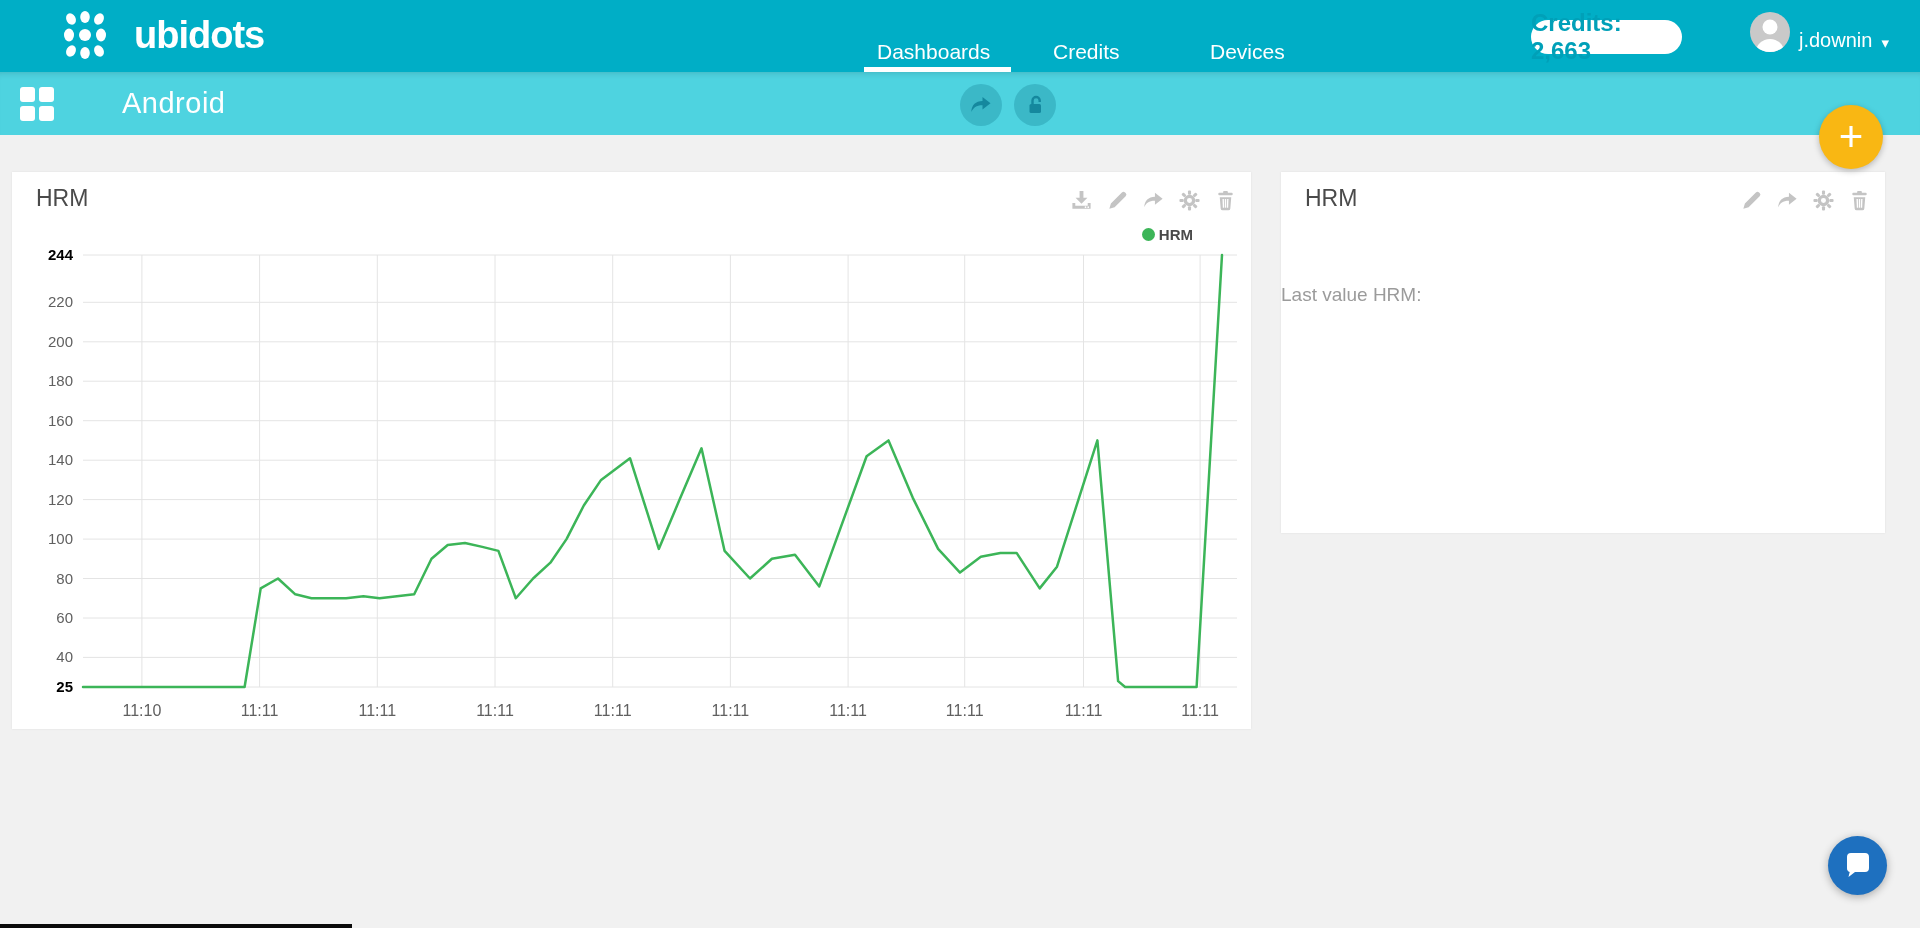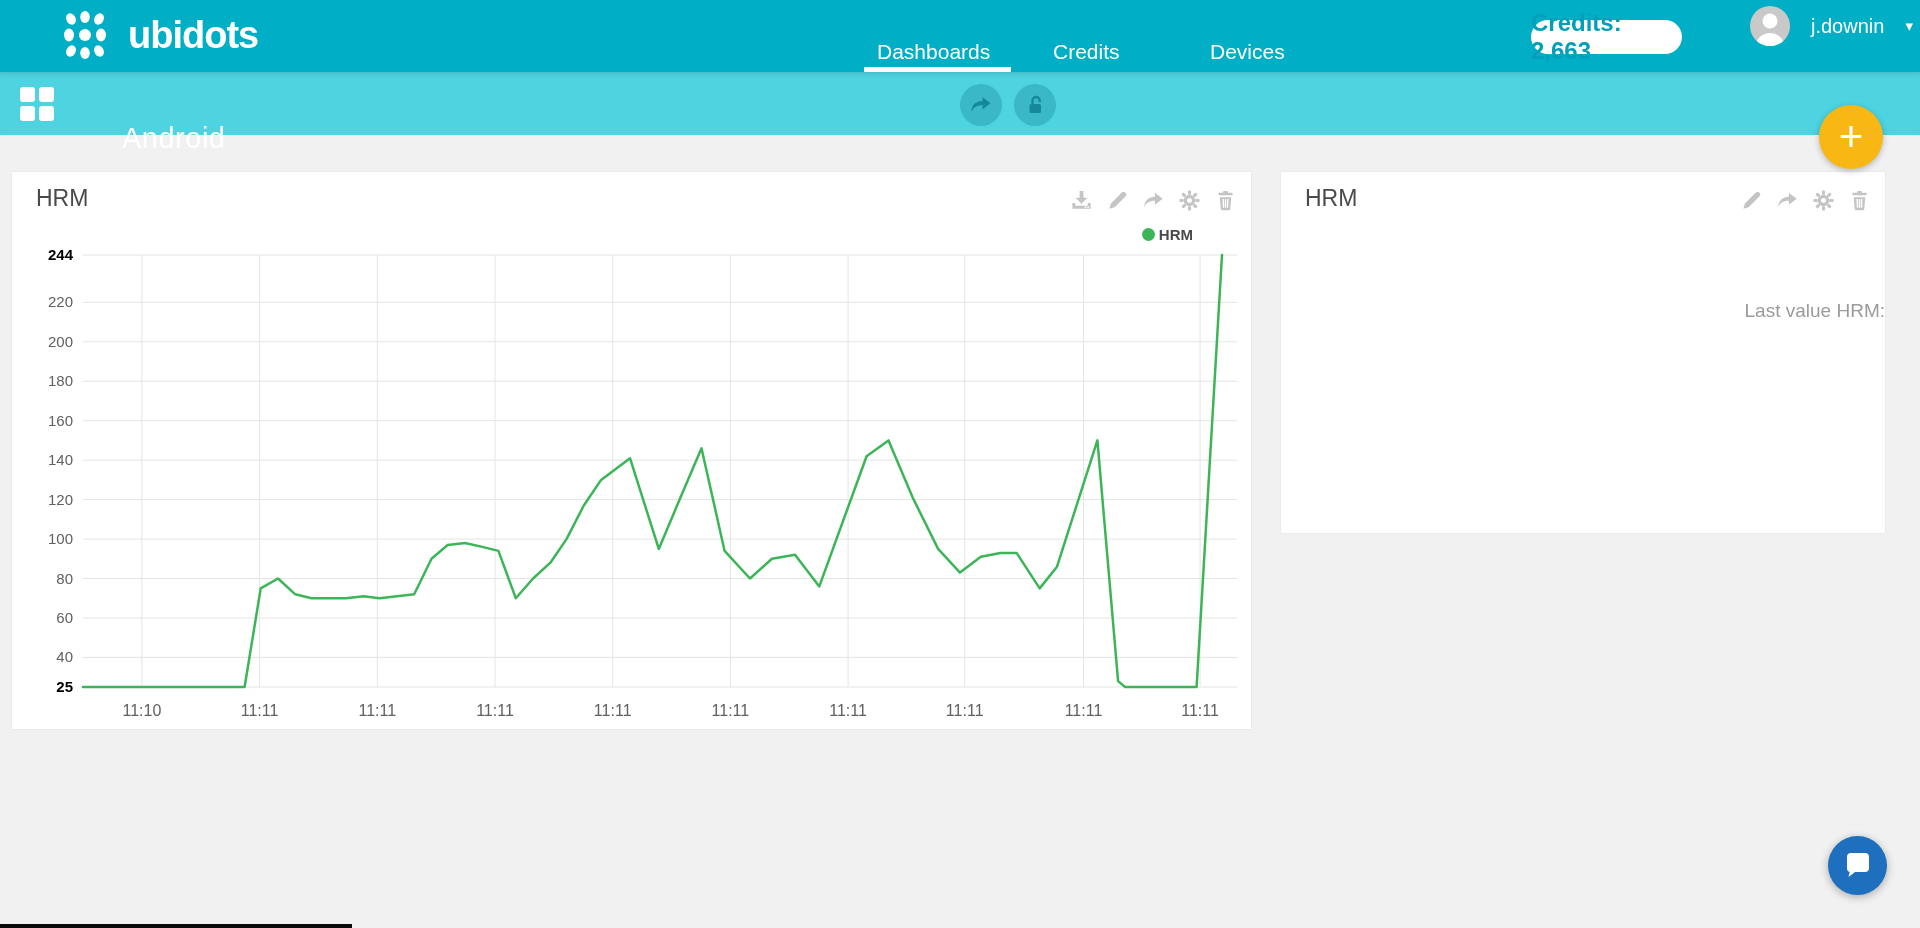--- a/index.html
+++ b/index.html
@@ -7,39 +7,39 @@
     --accent_orange:#f9b713; --green:#3cb558; --card_bg:#ffffff; --page_bg:#f1f1f1;
     --icon_gray:#c4c4c4; --text_dark:#4a4a4a; --axis_text:#606060; --caption_gray:#9b9b9b;
     --intercom_blue:#1e70bf; --credits_text:#00a0b8; --grid_line:#e4e4e4;
   }
   *{box-sizing:border-box;margin:0;padding:0;}
   html,body{width:1920px;height:928px;overflow:hidden;}
   body{font-family:"Liberation Sans",sans-serif;background:var(--page_bg);position:relative;}
 
   
   .navbar{position:absolute;left:0;top:0;width:1920px;height:72px;background:var(--teal);z-index:5;}
-  .brand{position:absolute;left:62px;top:9px;display:flex;align-items:center;gap:20px;}
+  .brand{position:absolute;left:62px;top:9px;display:flex;align-items:center;gap:26px;}
   .brand-text{color:#fff;font-size:38px;font-weight:bold;letter-spacing:-1px;line-height:52px;}
   .nav-tab{position:absolute;top:16px;height:72px;display:flex;align-items:center;color:#fff;font-size:21px;cursor:pointer;}
   .tab-underline{position:absolute;left:864px;bottom:0;width:147px;height:5px;background:#fff;}
   .credits-pill{position:absolute;left:1531px;top:20px;width:151px;height:34px;background:#fff;border-radius:17px;
     display:flex;align-items:center;justify-content:center;color:var(--credits_text);font-weight:bold;font-size:24px;cursor:pointer;}
-  .user-box{position:absolute;left:1750px;top:0;height:52px;display:flex;align-items:center;gap:21px;cursor:pointer;}
+  .user-box{position:absolute;left:1750px;top:0;height:52px;display:flex;align-items:flex-end;gap:9px;cursor:pointer;}
   .avatar{width:40px;height:40px;border-radius:50%;background:#c9c9c9;overflow:hidden;position:relative;flex:0 0 auto;}
   .username{color:#fff;font-size:20px;}
   .caret{color:#fff;font-size:15px;}
 
   
   .subheader{position:absolute;left:0;top:72px;width:1920px;height:63px;background:var(--teal_light);
     box-shadow:inset 0 6px 6px -5px rgba(0,0,0,0.15);z-index:4;}
   .grid-icon{position:absolute;left:20px;top:15px;width:34px;height:34px;display:grid;grid-template-columns:15px 15px;
     grid-template-rows:15px 15px;gap:4px;cursor:pointer;}
   .grid-icon span{background:#fff;border-radius:3px;}
   .dash-title{position:absolute;left:122px;top:0;height:63px;display:flex;align-items:center;color:#fff;
-    font-size:29px;font-weight:300;letter-spacing:0.5px;margin-top:35px;}
+    font-size:29px;font-weight:300;letter-spacing:0.5px;}
   .round-btn{position:absolute;top:12px;width:42px;height:42px;border-radius:50%;background:var(--teal_button);
     display:flex;align-items:center;justify-content:center;cursor:pointer;border:none;}
   .round-btn svg{display:block;}
 
   
   .fab{position:absolute;left:1819px;top:105px;width:64px;height:64px;border-radius:50%;background:var(--accent_orange);
     color:#fff;font-size:42px;font-weight:300;display:flex;align-items:center;justify-content:center;z-index:6;
     box-shadow:0 2px 6px rgba(0,0,0,0.25);cursor:pointer;border:none;line-height:1;}
 
   
@@ -57,21 +57,21 @@
   .chart-svg{position:absolute;left:0;top:0;width:1239px;height:557px;}
   .chart-svg .grid{stroke:var(--grid_line);stroke-width:1;}
   .chart-svg .ylab{font-family:"Liberation Sans",sans-serif;font-size:15px;fill:var(--axis_text);}
   .chart-svg .ylab.bold{font-weight:bold;fill:#000;}
   .chart-svg .xlab{font-family:"Liberation Sans",sans-serif;font-size:16px;fill:var(--axis_text);}
   .legend{position:absolute;top:54px;right:58px;display:flex;align-items:center;gap:4px;cursor:pointer;}
   .legend-dot{width:13px;height:13px;border-radius:50%;background:var(--green);}
   .legend-label{font-size:15px;color:var(--text_dark);font-weight:bold;}
 
   
-  .value-block{position:absolute;left:0;top:128px;width:100%;text-align:right;padding-left:9px;}
+  .value-block{position:absolute;left:0;top:112px;width:100%;text-align:left;}
   .value-caption{font-size:19px;color:var(--caption_gray);margin-bottom:10px;}
   .value-big{font-size:66px;font-weight:bold;color:var(--green);line-height:1;}
 
   
   .intercom{position:absolute;left:1828px;top:836px;width:59px;height:59px;border-radius:50%;background:var(--intercom_blue);
     display:flex;align-items:center;justify-content:center;box-shadow:0 2px 8px rgba(0,0,0,0.3);cursor:pointer;border:none;z-index:6;}
 
   .window-edge{position:absolute;left:0;top:924px;width:352px;height:4px;background:#0b0b0b;}
 </style>
 </head>

